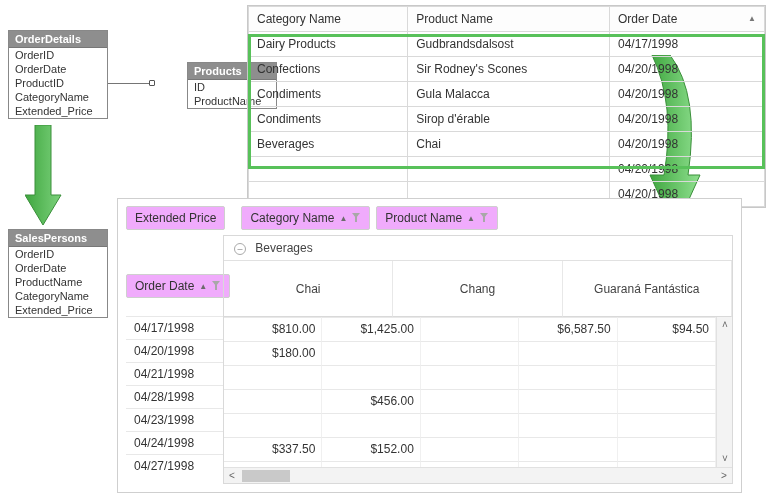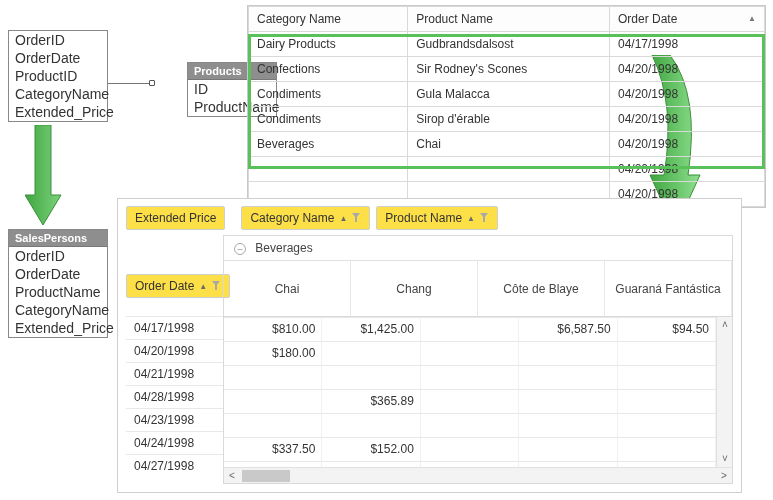--- a/index.html
+++ b/index.html
@@ -23,21 +23,21 @@
   .schema-title {
     background: #8e8e8e;
     color: #fff;
     font-weight: bold;
     padding: 2px 6px;
     font-size: 11px;
     border-bottom: 1px solid #777;
   }
   .schema-field {
     padding: 1px 6px;
-    font-size: 14px;
+    font-size: 11px;
     background: #fff;
     color: #333;
   }
   .rel-line {
     position: absolute;
     height: 1px;
     background: #757575;
   }
   .rel-dot {
     position: absolute;
@@ -74,21 +74,21 @@
     background: #fff;
   }
   .chip {
     display: inline-flex;
     align-items: center;
     gap: 5px;
     border: 1px solid #cfcfcf;
     padding: 4px 8px;
     font-size: 12px;
     border-radius: 2px;
-    background: #fde047;
+    background: #f0abfc;
   }
   .mini-tri { font-size: 8px; color: #6b6b6b; }
   .mini-filter {
     width: 9px; height: 10px;
     display: inline-block;
     position: relative;
   }
   .mini-filter::before {
     content: "";
     position: absolute; top: 0; left: 0;
@@ -160,20 +160,21 @@
     position:absolute; top:0; width:16px; height:16px;
     text-align:center; font-size:10px; color:#666; line-height:16px;
   }
   .hscroll .lft{left:0;} .hscroll .rgt{right:0;}
   .hscroll .thumb{position:absolute; top:2px; height:12px; background:#c9c9c9;}
 </style>
 </head>
 <body>
 
 <div class="schema-table" style="top:30px; left:8px; width:100px;">
+  <div class="schema-title">OrderDetails</div>
   <div class="schema-field">OrderID</div>
   <div class="schema-field">OrderDate</div>
   <div class="schema-field">ProductID</div>
   <div class="schema-field">CategoryName</div>
   <div class="schema-field">Extended_Price</div>
 </div>
 
 <div class="schema-table" style="top:62px; left:155px; width:85px;margin-left:32px;">
   <div class="schema-title">Products</div>
   <div class="schema-field">ID</div>
@@ -291,21 +292,20 @@
   </div>
 
   <div class="pivot-body">
     <div class="band-hdr">
       <span class="collapse-icon">–</span>
       <span>Beverages</span>
     </div>
     <div class="pivot-cols" id="pv-cols">
         <div class="pivot-col-h">Chai</div>
         <div class="pivot-col-h">Chang</div>
-        <div class="pivot-col-h">Côte de Blaye</div>
         <div class="pivot-col-h">Guaraná Fantástica</div>
       </div>
     <div class="pivot-rows" id="pv-rows">
         <div class="pv-row">
           <div class="pv-cell">$810.00</div>
           <div class="pv-cell">$1,425.00</div>
           <div class="pv-cell"></div>
           <div class="pv-cell">$6,587.50</div>
           <div class="pv-cell">$94.50</div>
         </div>
@@ -318,21 +318,21 @@
         </div>
         <div class="pv-row">
           <div class="pv-cell"></div>
           <div class="pv-cell"></div>
           <div class="pv-cell"></div>
           <div class="pv-cell"></div>
           <div class="pv-cell"></div>
         </div>
         <div class="pv-row">
           <div class="pv-cell"></div>
-          <div class="pv-cell">$365.89</div>
+          <div class="pv-cell">$456.00</div>
           <div class="pv-cell"></div>
           <div class="pv-cell"></div>
           <div class="pv-cell"></div>
         </div>
         <div class="pv-row">
           <div class="pv-cell"></div>
           <div class="pv-cell"></div>
           <div class="pv-cell"></div>
           <div class="pv-cell"></div>
           <div class="pv-cell"></div>

